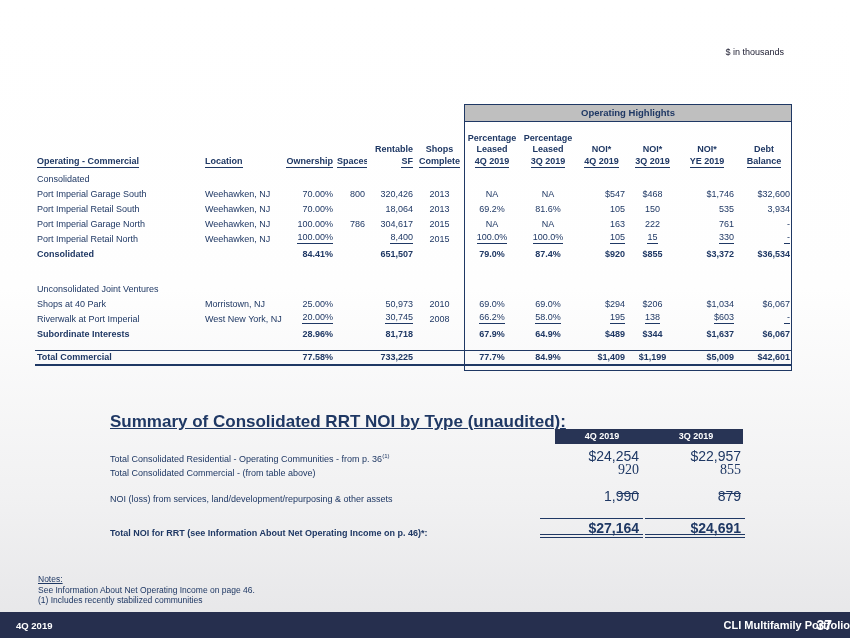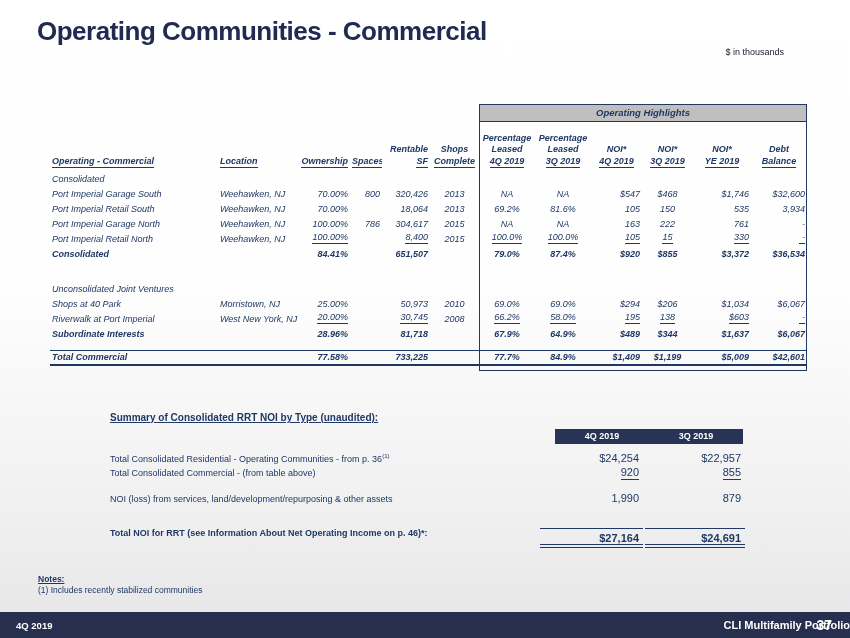--- a/index.html
+++ b/index.html
@@ -11,21 +11,21 @@
     color:#1F3864;
   }
   
   .title {
     position:absolute; left:37px; top:16px;
     font-size:26px; font-weight:bold; color:#202A52; letter-spacing:-0.5px;
   }
   .units-note { position:absolute; right:66px; top:47px; font-size:9px; color:#1a1a2e; }
 
   
-  .table-wrap { position:absolute; left:50px; top:104px; width:757px; height:268px;font-style:italic; }
+  .table-wrap { position:absolute; left:35px; top:104px; width:757px; height:268px; }
   .oh-box {
     position:absolute; left:429px; top:0; width:328px; height:267px;
     border:1.5px solid #1F3864; background:transparent;
   }
   .oh-band {
     height:17px; background:#BFBFBF; border-bottom:1.5px solid #1F3864;
     text-align:center; font-size:9.5px; font-weight:bold; line-height:16px; color:#1F3864;
   }
   table.main { position:absolute; left:0; top:17px; width:757px; border-collapse:collapse; table-layout:fixed; }
   table.main th, table.main td {
@@ -57,58 +57,57 @@
   tr.row-blank-sm td { height:11px; }
   tr.row-grand-total td {
     font-weight:bold; height:15px;
     border-top:1.5px solid #1F3864; border-bottom:2px solid #1F3864;
     vertical-align:middle;
   }
   td.u span { border-bottom:1px solid #1F3864; padding-bottom:1px; min-width:6px; display:inline-block; }
 
   
   .summary { position:absolute; left:110px; top:412px; width:650px; }
-  .summary-heading { font-size:10px; font-weight:bold; text-decoration:underline; color:#1F3864; }
+  .summary-heading { font-size:17px; font-weight:bold; text-decoration:underline; color:#1F3864; }
   .sum-band { position:absolute; left:445px; top:17px; width:188px; height:15px; background:#283455; display:flex; }
   .sum-band div { width:94px; color:#ffffff; font-size:9px; font-weight:bold; text-align:center; line-height:15px; }
   .sum-rows { position:absolute; left:0; top:38px; width:650px; }
   .srow { display:flex; height:14px; align-items:flex-end; }
   .srow.spacer { height:12px; }
   .srow .slabel { width:428px; font-size:9px; color:#1F3864; white-space:nowrap; }
   .srow .slabel sup { font-size:6px; }
-  .srow .sval { width:103px; font-size:11px; color:#1F3864; text-align:right; padding-right:4px; }
+  .srow .sval { width:103px; font-size:14px; color:#1F3864; text-align:right; padding-right:4px; }
   .srow .sval.v1 { margin-left:2px; }
   .srow .sval.v2 { margin-left:2px; width:100px; }
-  .srow.data-underline .sval span { border-bottom:1px solid #1F3864; padding-bottom:1px; }
-  .srow.total { height:20px; margin-top:12px; align-items:flex-start; }
+  .srow.data-underline .sval span { border-bottom:1px solid #1F3864; padding-bottom:16px;font-family:Liberation Serif, serif; }
+  .srow.total { height:20px; margin-top:2px; align-items:flex-end; }
   .srow.total .slabel { font-weight:bold; }
   .srow.total .sval {
     font-weight:bold; border-top:1.5px solid #1F3864; border-bottom:4px double #1F3864;
     height:20px; line-height:18px;
   }
 
   
   .notes { position:absolute; left:38px; top:574px; font-size:8.5px; color:#1F3864; line-height:10.5px; }
-  .notes-heading { font-weight:bold; text-decoration:underline; }
+  .notes-heading { font-weight:normal; text-decoration:underline; }
 
   
   .footer {
     position:absolute; left:0; bottom:0; width:850px; height:26px;
     background:#262F4E; color:#ffffff; display:flex; align-items:center;
   }
   .footer-left { position:absolute; left:16px; font-size:9.5px; font-weight:bold; }
   .footer-center { width:100%; text-align:right; font-size:11px; font-weight:bold; }
   .footer-right { position:absolute; right:18px; font-size:14px; font-weight:bold; }
 </style>
 </head>
 <body>
 
 <div class="slide">
 
-  <div class="title">Operating Communities - Commercial</div>
   <div class="units-note">$ in thousands</div>
 
   <div class="table-wrap">
     <div class="oh-box">
       <div class="oh-band">Operating Highlights</div>
     </div>
     <table class="main">
       <thead>
         <tr id="main-head-row">
             <th class="c0 w0">
@@ -373,20 +372,21 @@
         <div class="srow total">
           <div class="slabel">Total NOI for RRT (see Information About Net Operating Income on p. 46)*:</div>
           <div class="sval v1"><span>$27,164</span></div>
           <div class="sval v2"><span>$24,691</span></div>
         </div>
       </div>
   </div>
 
   <div class="notes">
     <div class="notes-heading">Notes:</div>
+    <div>See Information About Net Operating Income on page 46.</div>
     <div>(1) Includes recently stabilized communities</div>
   </div>
 
   <div class="footer">
     <div class="footer-left">4Q 2019</div>
     <div class="footer-center">CLI Multifamily Portfolio</div>
     <div class="footer-right">37</div>
   </div>
 
 </div>

